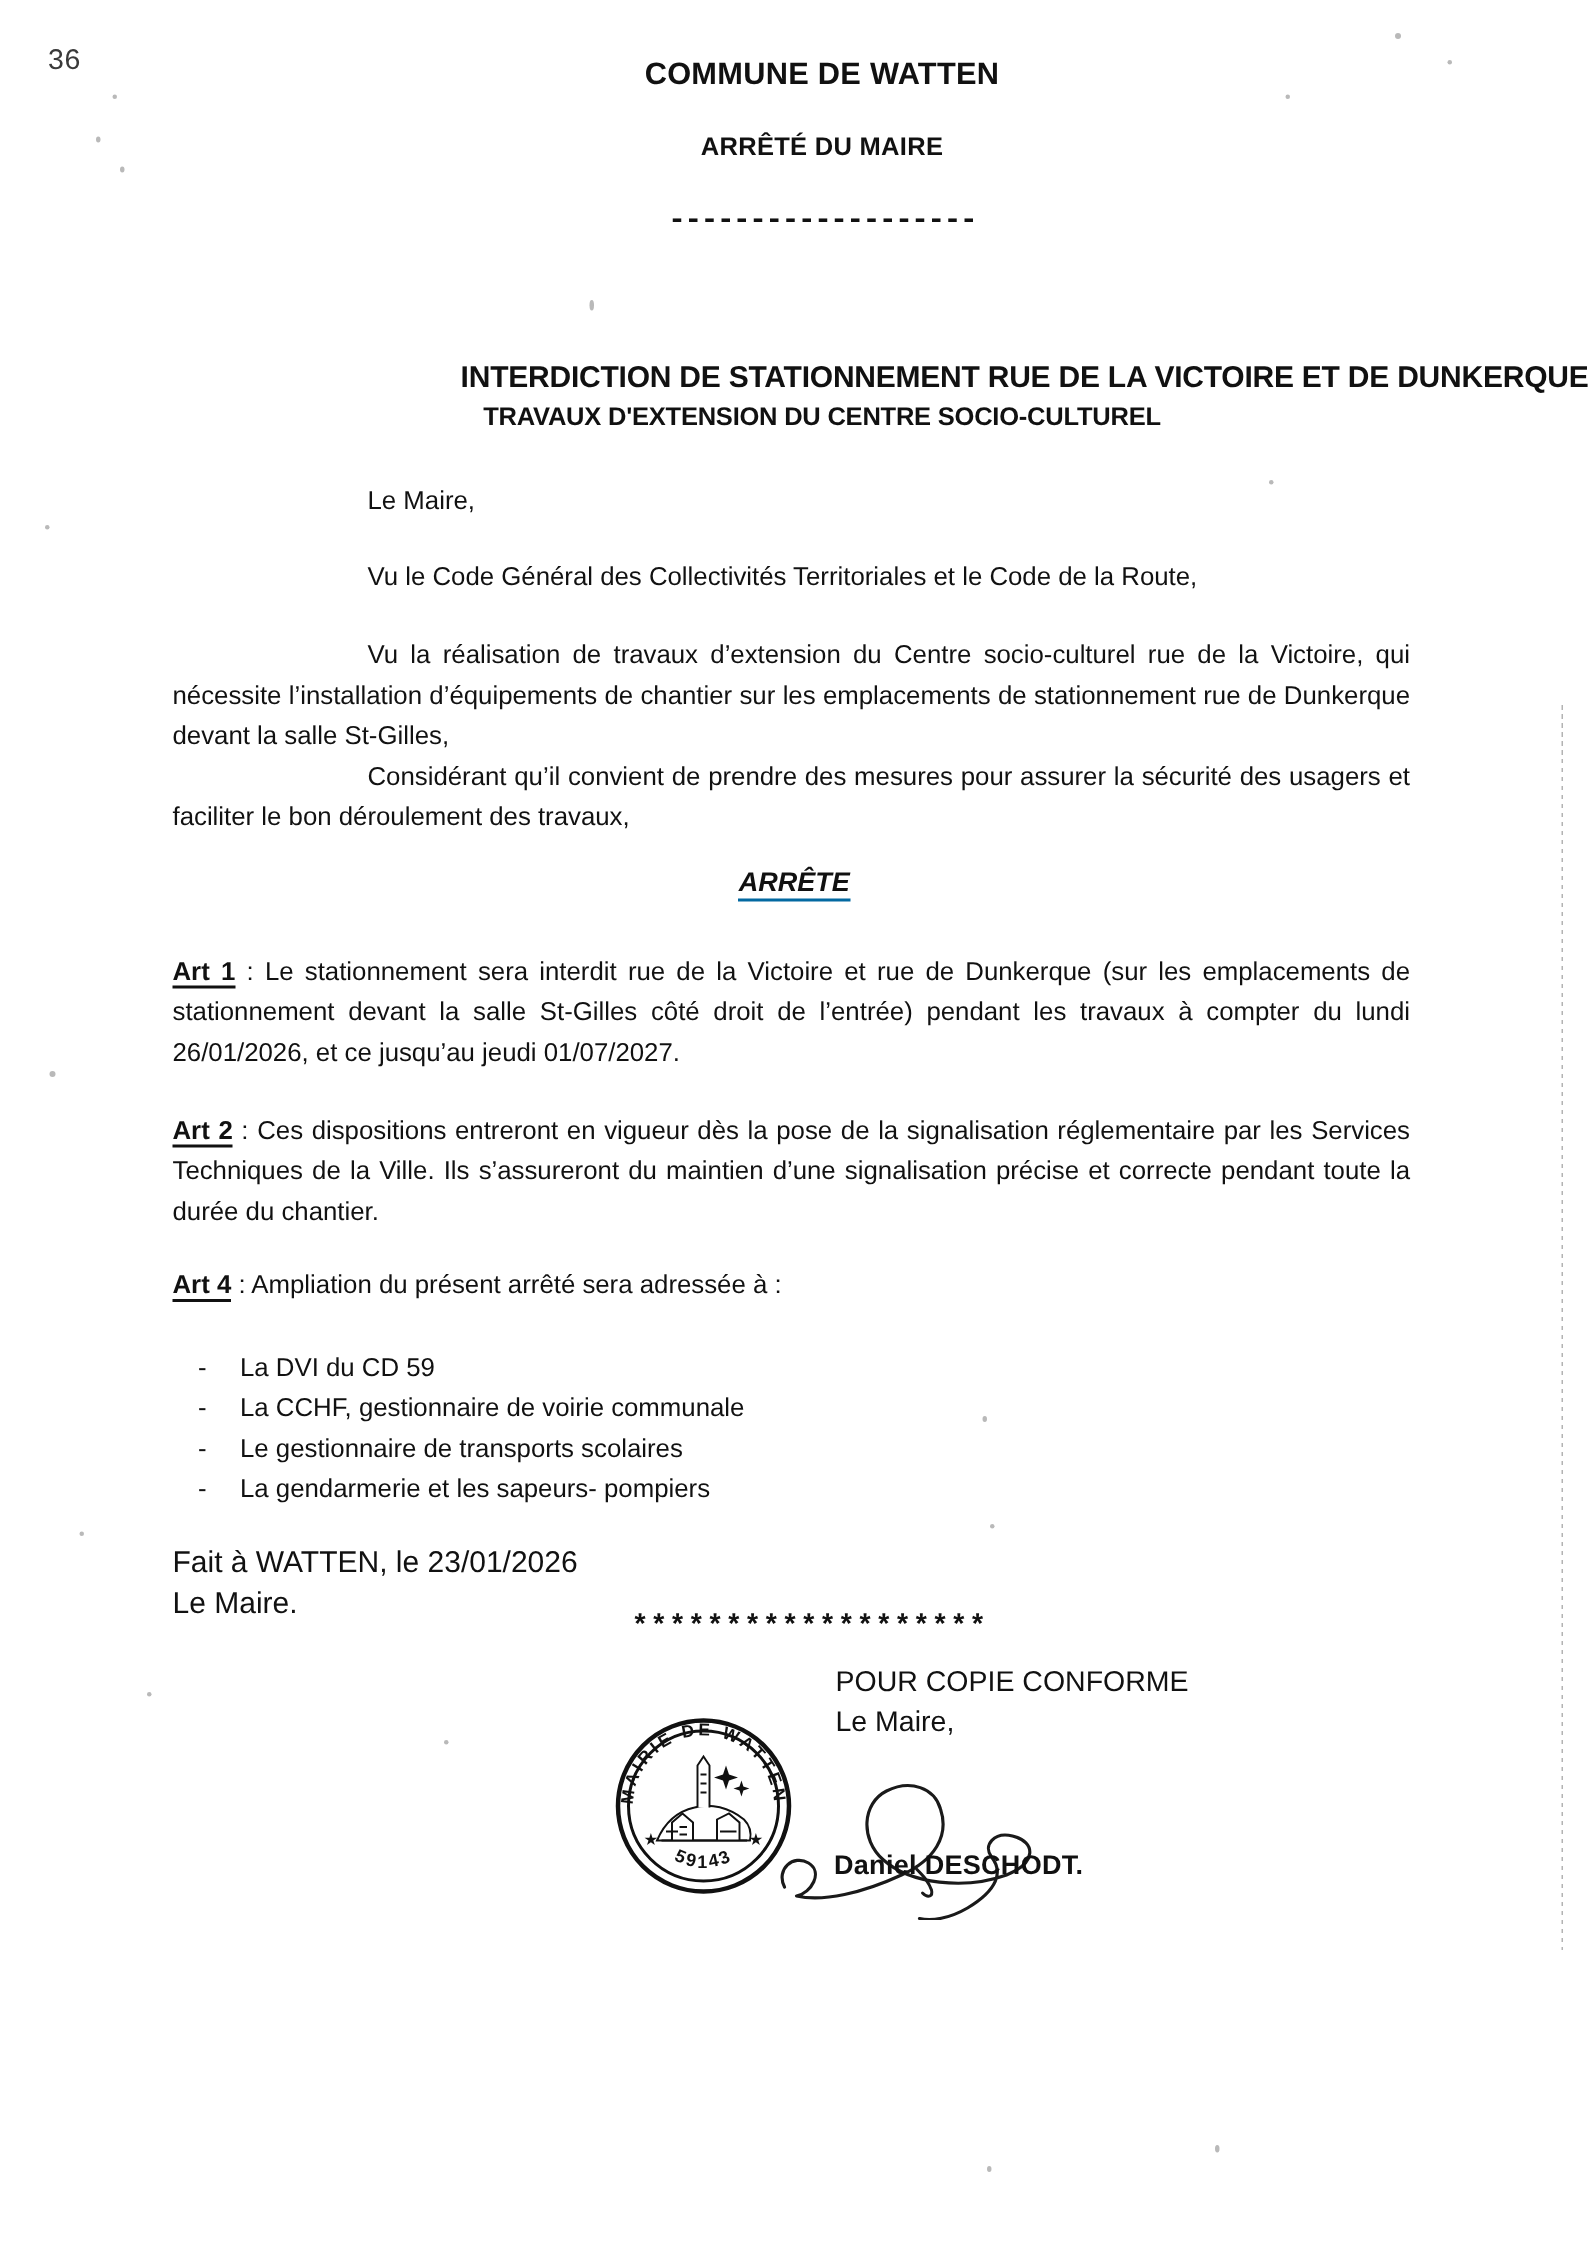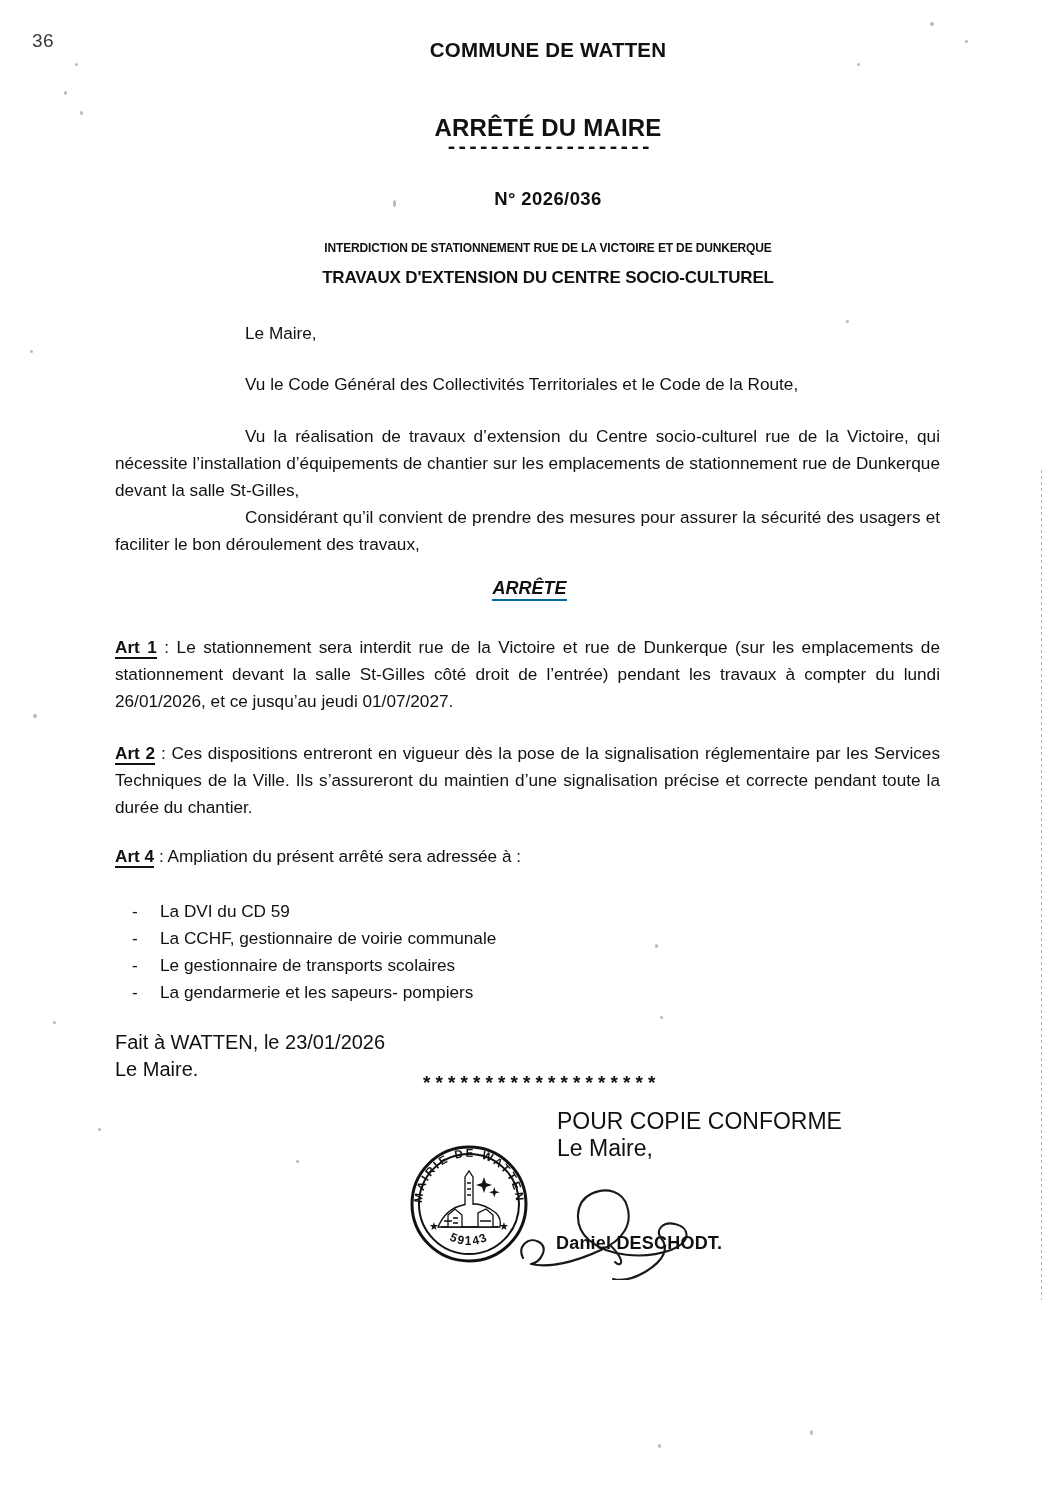--- a/index.html
+++ b/index.html
@@ -58,43 +58,44 @@
     text-align: center;
     padding-left: 37px;
   }
   .h-commune {
     top: 38px;
     font-size: 20.5px;
     font-weight: bold;
     letter-spacing: .2px;
   }
   .h-arrete-maire {
-    top: 114px;
-    font-size: 24px;
+    top: 88px;
+    font-size: 17px;
     font-weight: bold;
     letter-spacing: .2px;
   }
   .h-dashes {
     top: 136px;
     font-size: 20px;
     font-weight: bold;
     letter-spacing: -1.2px;
     font-family: "Liberation Mono", monospace;
   }
   .h-number {
     top: 188px;
     font-size: 18.5px;
     font-weight: bold;
     letter-spacing: .4px;
   }
   .h-subject1 {
     top: 241px;
-    font-size: 12px;
+    font-size: 20px;
     font-weight: bold;
     letter-spacing: -.15px;
+    text-align: right;
   }
   .h-subject2 {
     top: 268px;
     font-size: 17px;
     font-weight: bold;
     letter-spacing: -.15px;
   }
 
   .body-block {
     position: absolute;
@@ -170,21 +171,21 @@
     font-size: 19px;
     font-weight: bold;
     letter-spacing: 1.1px;
     font-family: "Liberation Mono", monospace;
   }
 
   .sig-block {
     position: absolute;
     left: 557px;
     top: 1108px;
-    font-size: 23px;
+    font-size: 19px;
     line-height: 27px;
   }
   .sig-name {
     position: absolute;
     left: 556px;
     top: 1233px;
     font-size: 18px;
     font-weight: bold;
     letter-spacing: .2px;
   }
@@ -232,21 +233,20 @@
   <div class="speck" style="left:658px;top:1444px;width:3px;height:4px;"></div>
   <div class="speck" style="left:810px;top:1430px;width:3px;height:5px;"></div>
   <div class="speck" style="left:660px;top:1016px;width:3px;height:3px;"></div>
   <div class="speck" style="left:655px;top:944px;width:3px;height:4px;"></div>
 
   <div class="page-number">36</div>
 
   <div class="doc-head h-commune">COMMUNE DE WATTEN</div>
   <div class="doc-head h-arrete-maire">ARRÊTÉ DU MAIRE</div>
   <div class="doc-head h-dashes">-------------------</div>
-  <div class="doc-head h-number">N° 2026/036</div>
   <div class="doc-head h-subject1">INTERDICTION DE STATIONNEMENT RUE DE LA VICTOIRE ET DE DUNKERQUE</div>
   <div class="doc-head h-subject2">TRAVAUX D'EXTENSION DU CENTRE SOCIO-CULTUREL</div>
 
   <div class="body-block p-lemaire">Le Maire,</div>
   <div class="body-block p-vu-code">Vu le Code Général des Collectivités Territoriales et le Code de la Route,</div>
   <div class="body-block p-vu-real">Vu la réalisation de travaux d’extension du Centre socio-culturel rue de la Victoire, qui nécessite l’installation d’équipements de chantier sur les emplacements de stationnement rue de Dunkerque devant la salle St-Gilles,</div>
   <div class="body-block p-consid">Considérant qu’il convient de prendre des mesures pour assurer la sécurité des usagers et faciliter le bon déroulement des travaux,</div>
 
   <div class="h-arrete-verb">
     <span>ARRÊTE</span>

